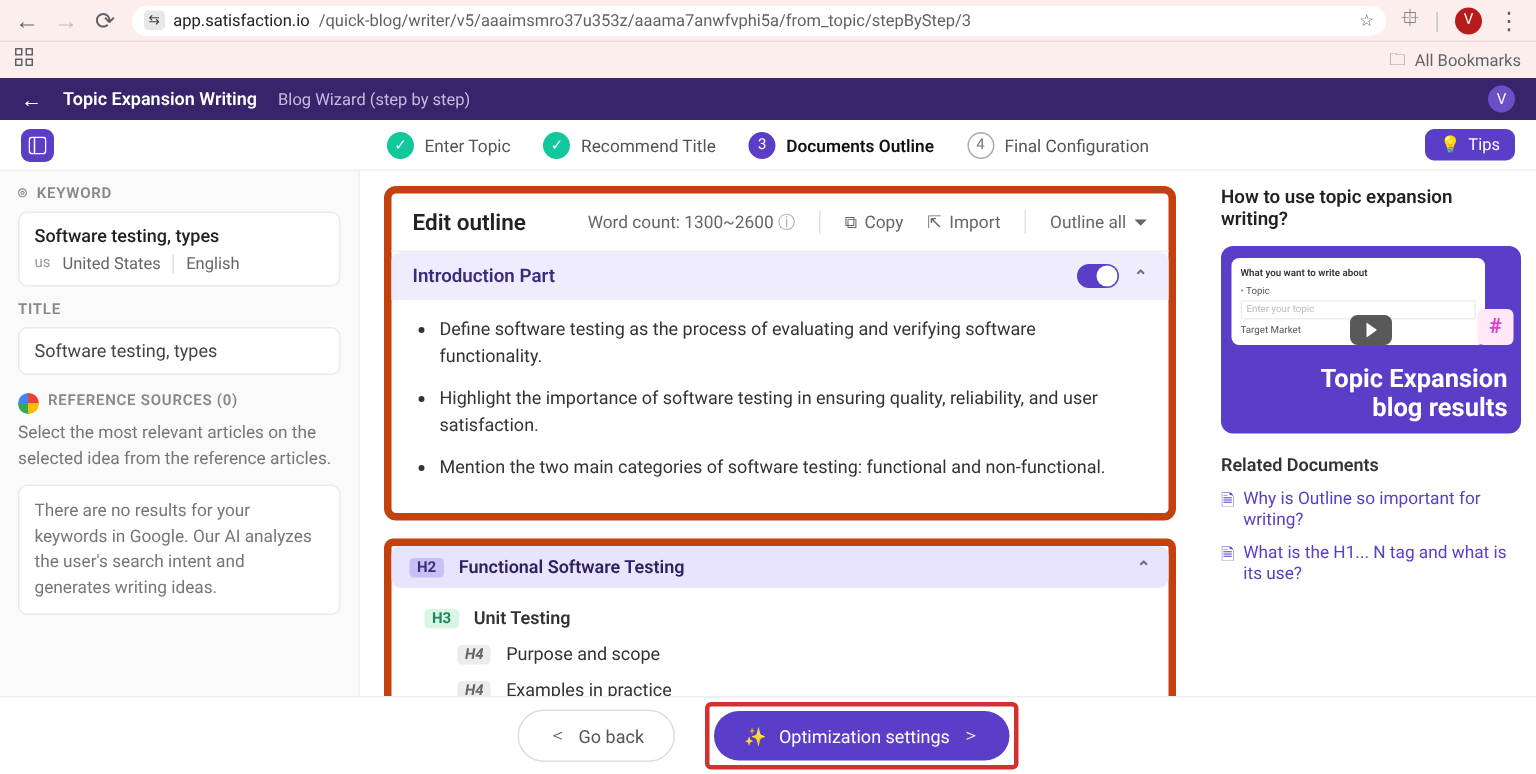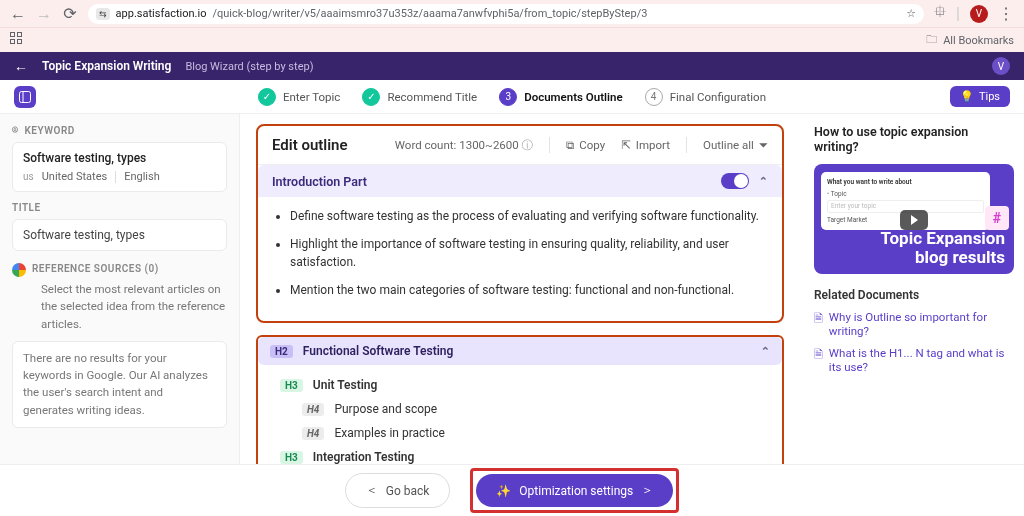--- a/index.html
+++ b/index.html
@@ -41,25 +41,25 @@
   .workspace { display:flex; height:calc(516px - 28px - 24px - 28px - 34px - 52px); overflow:hidden; background:#fff; }
   .left-panel { width:240px; border-right:1px solid #eee; background:#fafafa; padding:10px 12px; font-size:12px; color:#444; }
   .lp-label { color:#888; font-size:10px; letter-spacing:.5px; font-weight:600; display:flex; align-items:center; gap:6px; margin-bottom:6px; }
   .kw-box { background:#fff; border:1px solid #eaeaea; border-radius:6px; padding:8px 10px; margin-bottom:10px; }
   .kw-key { color:#222; font-weight:500; margin-bottom:5px; font-size:12px; }
   .kw-meta { display:flex; align-items:center; gap:8px; font-size:11px; color:#666; }
   .kw-meta .sep { width:1px; height:12px; background:#ddd; }
   .title-box { background:#fff; border:1px solid #eaeaea; border-radius:6px; padding:8px 10px; margin-bottom:12px; font-size:12px; }
   .refsrc { font-size:10px; letter-spacing:.5px; color:#888; font-weight:600; display:flex; align-items:flex-start; gap:6px; margin-bottom:4px; }
   .goog { width:14px; height:14px; border-radius:50%; background:conic-gradient(#ea4335 0 25%, #fbbc05 0 50%, #34a853 0 75%, #4285f4 0); }
-  .lp-help { font-size:11.5px; color:#777; line-height:1.5; margin-bottom:8px;margin-left:29px; }
+  .lp-help { font-size:11.5px; color:#777; line-height:1.5; margin-bottom:8px; }
   .lp-msg { background:#fff; border:1px solid #eaeaea; border-radius:6px; padding:8px 10px; font-size:11.5px; color:#777; line-height:1.5; }
 
   .center-panel { flex:1; padding:10px 16px 10px; overflow:hidden; position:relative; }
-  .card { border:2px solid #c2410c; border-radius:8px; margin-bottom:12px; background:#fff; }
+  .card { border:5px solid #c2410c; border-radius:8px; margin-bottom:12px; background:#fff; }
   .card-head { display:flex; align-items:center; padding:10px 14px; border-bottom:1px solid #eee; }
   .card-title { font-weight:600; font-size:15px; color:#222; }
   .wc { margin-left:auto; display:flex; align-items:center; gap:16px; font-size:11.5px; color:#666; }
   .wc .sep { width:1px; height:16px; background:#e3e3e3; }
   .wc .act { display:flex; align-items:center; gap:5px; cursor:pointer; }
   .intro-bar { background:#eeecfd; padding:8px 14px; display:flex; align-items:center; color:#3c2b7c; font-weight:600; font-size:12.5px; border-radius:6px 6px 0 0; }
   .intro-bar .right { margin-left:auto; display:flex; align-items:center; gap:10px; }
   .toggle { width:28px; height:16px; background:#5a3ec8; border-radius:10px; position:relative; }
   .toggle::after { content:""; position:absolute; right:1px; top:1px; width:14px; height:14px; background:#fff; border-radius:50%; }
   .caret { font-size:11px; color:#6b6b8a; }
@@ -70,21 +70,21 @@
   .htag { background:#c8bff6; color:#3c2b7c; font-size:10px; font-weight:700; padding:1px 5px; border-radius:3px; }
   .htag.h3 { background:#d9f6e5; color:#1c8a53; }
   .htag.h4 { background:#ececec; color:#666;font-style:italic; }
   .section-bar .caret { margin-left:auto; }
   .nodes { padding:8px 14px 10px; }
   .node { display:flex; align-items:center; gap:10px; font-size:12px; color:#333; padding:5px 0 5px 8px; }
   .node.sub { padding-left:30px; }
 
   .right-panel { width:224px; padding:10px 14px; font-size:12px; color:#333; }
   .rp-title { font-weight:600; font-size:12.5px; margin-bottom:10px; color:#222; }
-  .video-card { width:200px; height:110px; border-radius:8px; background:#5a3ec8; position:relative; overflow:hidden; margin-bottom:14px; }
+  .video-card { width:200px; height:125px; border-radius:8px; background:#5a3ec8; position:relative; overflow:hidden; margin-bottom:14px; }
   .video-card .mini { position:absolute; top:8px; left:7px; right:24px; height:58px; background:#fff; border-radius:5px; padding:6px; font-size:6.5px; color:#555; line-height:1.4; }
   .video-card .mini .mlabel { color:#888; }
   .video-card .play { position:absolute; top:46px; left:50%; transform:translateX(-50%); width:28px; height:20px; background:rgba(0,0,0,.65); border-radius:5px; display:flex; align-items:center; justify-content:center; }
   .video-card .play::after { content:""; border-left:7px solid #fff; border-top:5px solid transparent; border-bottom:5px solid transparent; margin-left:1px; }
   .video-card .txt { position:absolute; bottom:6px; left:9px; right:9px; color:#fff; font-weight:700; line-height:1.15; font-size:17px; text-align:right; }
   .video-card .hash { position:absolute; top:42px; right:5px; width:24px; height:24px; background:#ffe7f7; color:#d53ed0; border-radius:4px; display:flex; align-items:center; justify-content:center; font-size:14px; font-weight:700; }
   .rel-title { font-weight:600; font-size:12px; margin-bottom:8px; }
   .rel-link { display:flex; align-items:flex-start; gap:6px; color:#5a3ec8; font-size:11.5px; margin-bottom:8px; cursor:pointer; }
   .rel-link .ic { font-size:11px; }
 

